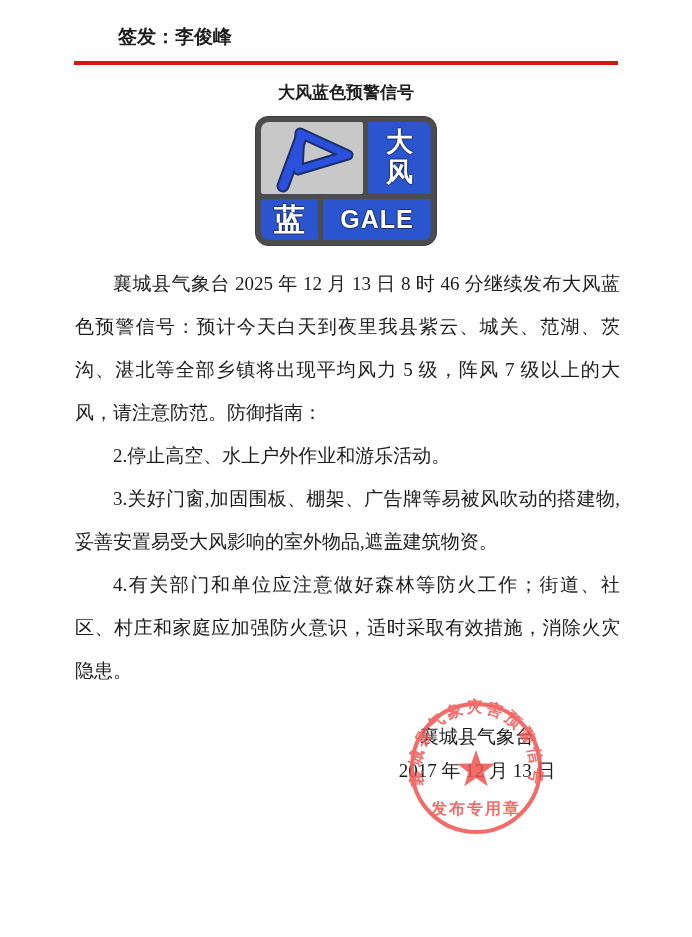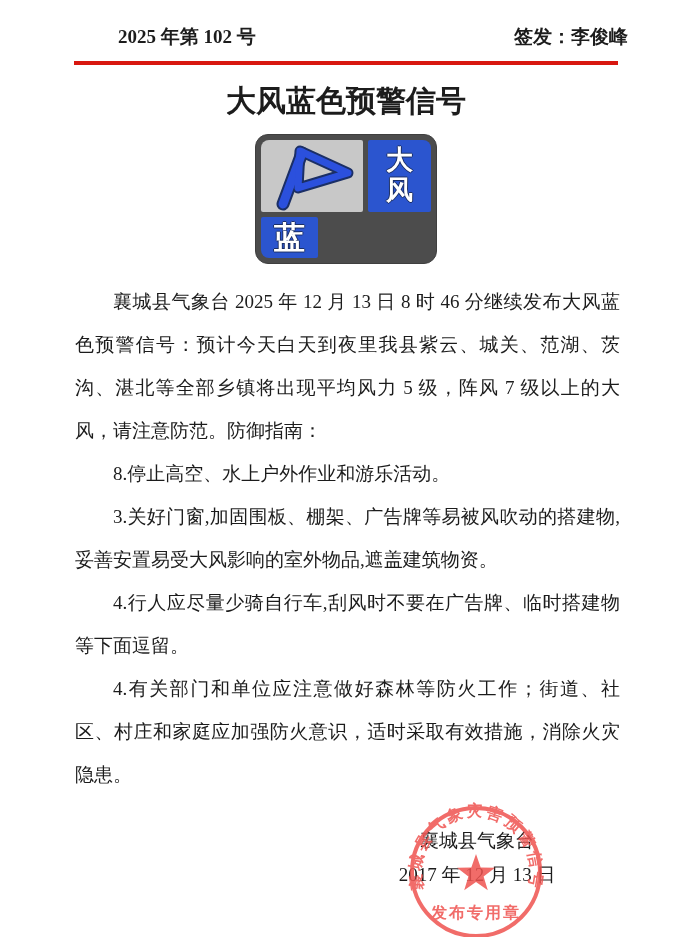--- a/index.html
+++ b/index.html
@@ -33,21 +33,21 @@
     font-weight: 600;
   }
   .rule {
     margin: 11px 74px 0 74px;
     height: 4px;
     background: #d8170f;
   }
   .subtitle {
     margin: 16px 0 0 0;
     text-align: center;
-    font-size: 30px;
+    font-size: 17px;
     font-weight: bold;
   }
   
   .wicon {
     width: 182px;
     margin: 12px auto 0 auto;
     background: #4c4c4c;
     border: 1px solid #3f3f3f;
     border-radius: 13px;
     padding: 5px;
@@ -94,21 +94,20 @@
     pointer-events: none;
   }
 </style>
 </head>
 <body>
 
 <div class="page">
 
 
   <div class="meta">
-    <span>2025 年第 102 号</span>
     <span>签发：李俊峰</span>
   </div>
 
   <div class="rule"></div>
 
   <h2 class="subtitle">大风蓝色预警信号</h2>
 
   <div class="wicon">
     <div class="row1">
       <div class="cell flag-cell">
@@ -119,28 +118,28 @@
           <path d="M 39,11 L 87,33 L 37,48 Z" stroke="#2b50dd" stroke-width="7" stroke-linejoin="round" fill="none"></path>
         </svg>
       </div>
       <div class="cell dafeng-cell">
         <div>大</div>
         <div>风</div>
       </div>
     </div>
     <div class="row2">
       <div class="cell lan-cell">蓝</div>
+      <div class="cell gale-cell">GALE</div>
     </div>
   </div>
 
   <div class="bodytext">
     <p>襄城县气象台 2025 年 12 月 13 日 8 时 46 分继续发布大风蓝色预警信号：预计今天白天到夜里我县紫云、城关、范湖、茨沟、湛北等全部乡镇将出现平均风力 5 级，阵风 7 级以上的大风，请注意防范。防御指南：</p>
-    <p>8.停止高空、水上户外作业和游乐活动。</p>
+    <p>2.停止高空、水上户外作业和游乐活动。</p>
     <p>3.关好门窗,加固围板、棚架、广告牌等易被风吹动的搭建物,妥善安置易受大风影响的室外物品,遮盖建筑物资。</p>
-    <p>4.行人应尽量少骑自行车,刮风时不要在广告牌、临时搭建物等下面逗留。</p>
     <p>4.有关部门和单位应注意做好森林等防火工作；街道、社区、村庄和家庭应加强防火意识，适时采取有效措施，消除火灾隐患。</p>
   </div>
 
   <div class="footer">
     <div class="org">襄城县气象台</div>
     <div class="date">2017 年 12 月 13 日</div>
     <div class="stamp">
       <svg width="140" height="140" viewBox="0 0 140 140">
         <circle cx="70" cy="70" r="64" fill="none" stroke="#ef5350" stroke-width="4"></circle>
         <defs>

